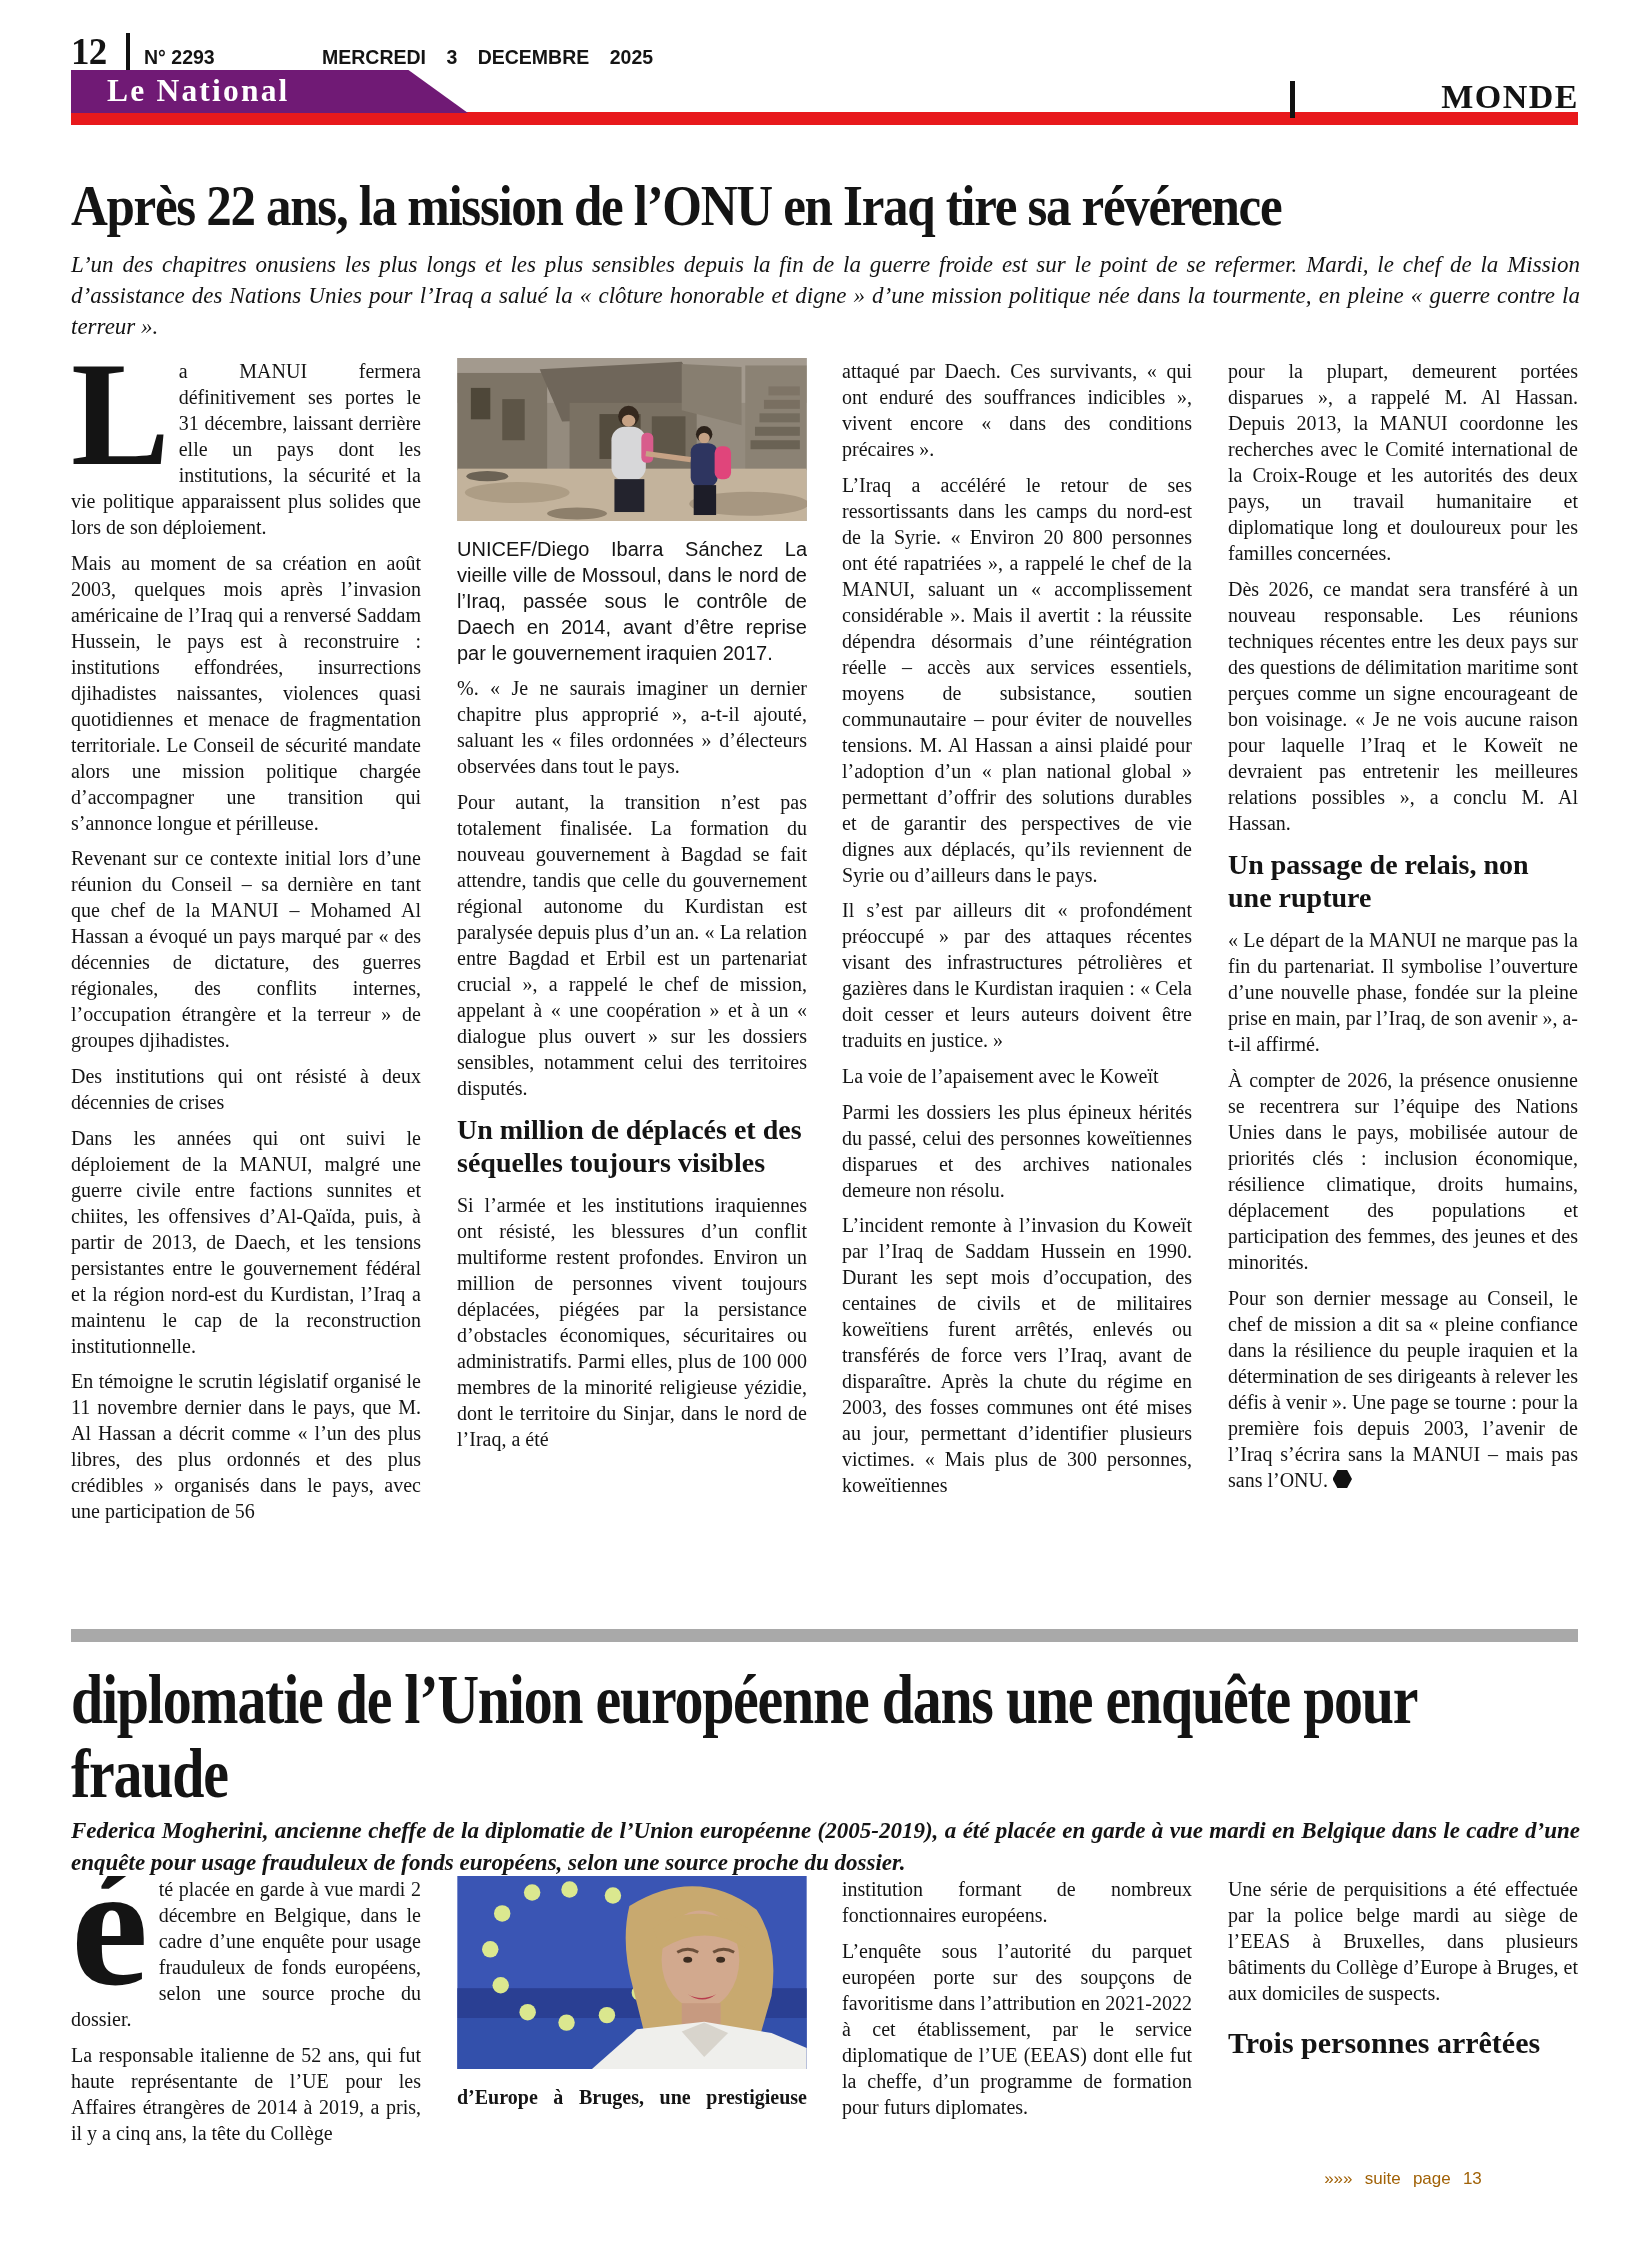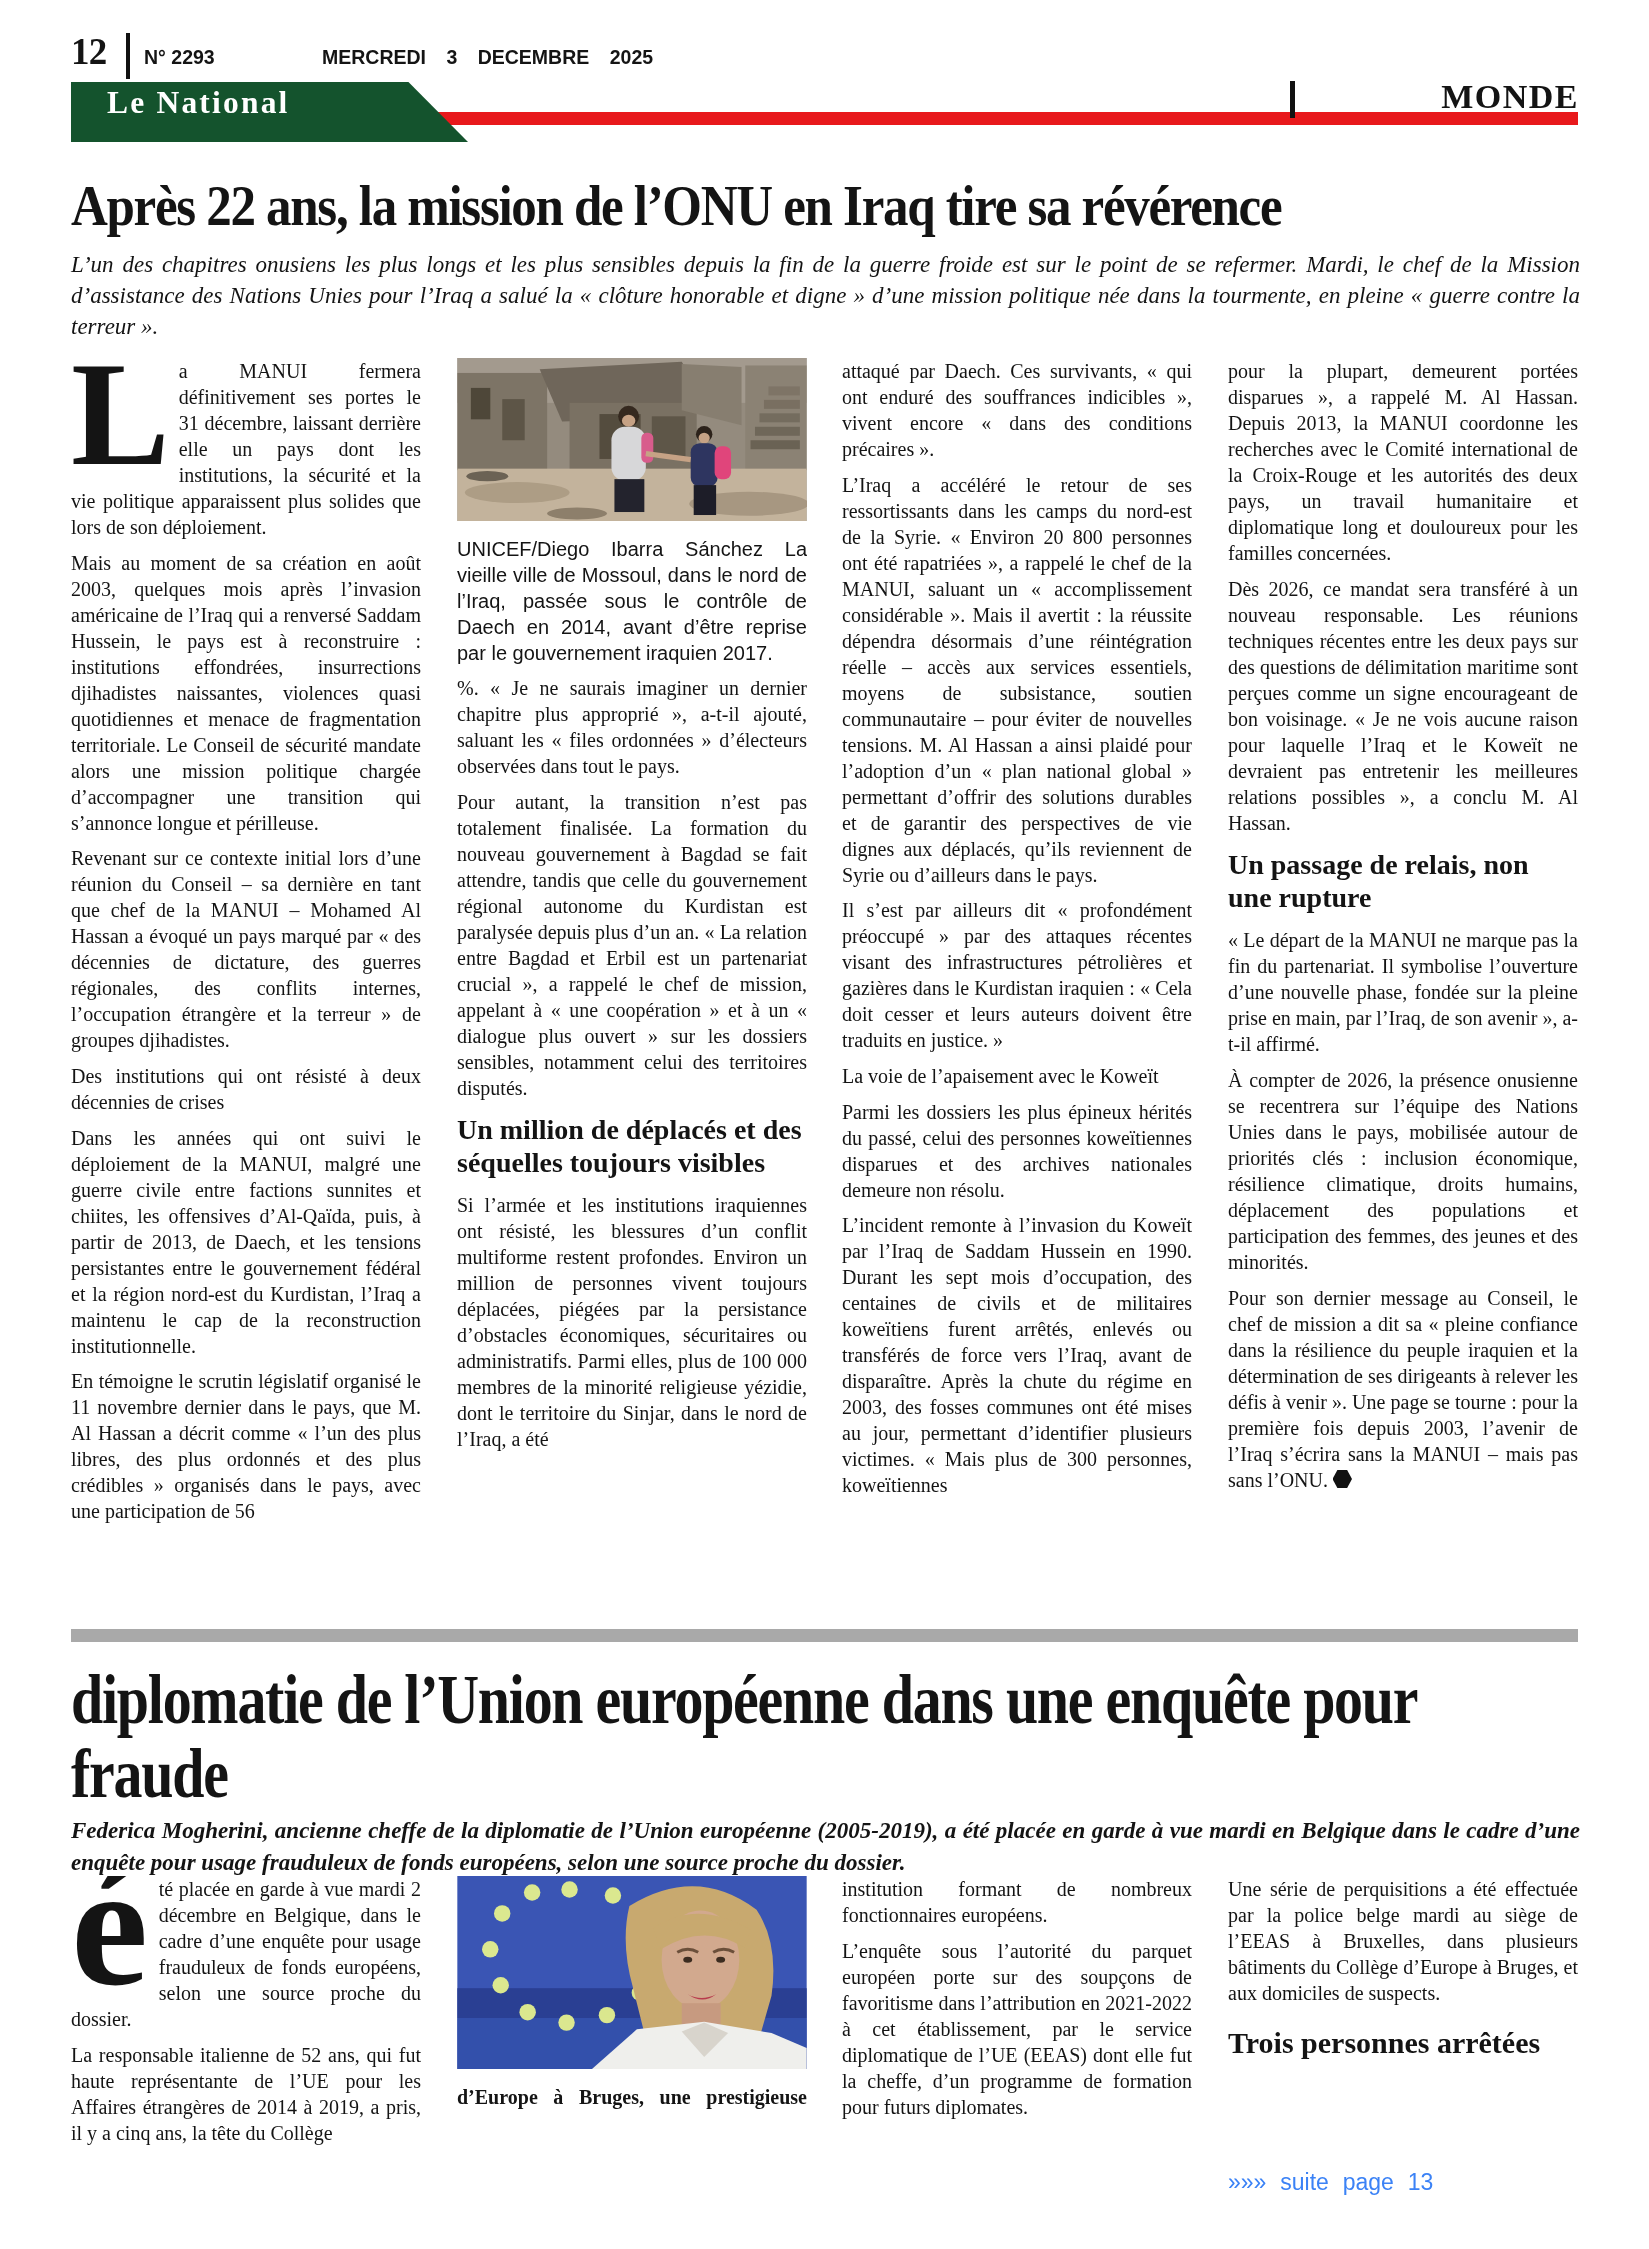--- a/index.html
+++ b/index.html
@@ -9,21 +9,21 @@
   
   .folio{position:absolute;left:71px;top:30px;font-family:Liberation Serif, serif;
          font-weight:bold;font-size:37px;letter-spacing:-0.7px;}
   .folio-bar{position:absolute;left:126px;top:33px;width:3.7px;height:46px;background:#111;}
   .issue{position:absolute;left:144px;top:46px;font-family:"Liberation Sans",sans-serif;
          font-weight:bold;font-size:19.5px;}
   .edition-date{position:absolute;left:322px;top:46px;font-family:"Liberation Sans",sans-serif;
          font-weight:bold;font-size:19.5px;word-spacing:15px;}
 
   .mast-band{position:absolute;left:71px;top:112px;width:1507px;height:12.7px;background:#e8191c;}
-  .mast-badge{position:absolute;left:71px;top:82px;width:397px;height:60px;background:#14532d;
+  .mast-badge{position:absolute;left:71px;top:70px;width:397px;height:43px;background:#701a75;
         clip-path:polygon(0 0,85% 0,100% 100%,0 100%);}
   .mast-badge span{display:block;padding-left:36px;line-height:42px;color:#fff;
         font-weight:bold;font-size:31.5px;letter-spacing:2.2px;}
   .sect-sep{position:absolute;left:1290px;top:81px;width:4.5px;height:37px;background:#111;}
   .section-label{position:absolute;right:71px;top:78px;font-weight:bold;font-size:34px;
         letter-spacing:1.5px;}
 
   
   .headline1{position:absolute;left:71px;top:174px;width:1717px;
         font-weight:bold;font-size:58px;line-height:63px;letter-spacing:-1.5px;
@@ -56,23 +56,23 @@
         text-align:justify;margin:7.5px 0 13.5px 0;}
 
   
   .divider{position:absolute;left:71px;top:1629px;width:1507px;height:12.7px;background:#a9a9a9;}
   .headline2{position:absolute;left:71px;top:1663px;width:1800px;
         font-weight:bold;font-size:69px;line-height:74px;letter-spacing:-1.5px;
         transform:scaleX(0.84);transform-origin:0 0;}
   .lede2{position:absolute;left:71px;top:1815px;width:1509px;
         font-weight:bold;font-style:italic;font-size:23px;line-height:31.5px;text-align:justify;}
 
-  .continuation{position:absolute;left:1228px;top:2169px;width:350px;text-align:left;
-        font-family:"Liberation Sans",sans-serif;font-size:23px;font-weight:normal;
-        color:#3b82f6;word-spacing:7.5px;}
+  .continuation{position:absolute;left:1228px;top:2169px;width:350px;text-align:center;
+        font-family:"Liberation Sans",sans-serif;font-size:17px;font-weight:normal;
+        color:#a16207;word-spacing:7.5px;}
 </style>
 </head>
 <body>
 
 <div class="page">
 
   <div class="folio">12</div>
   <div class="folio-bar"></div>
   <div class="issue">N° 2293</div>
   <div class="edition-date">MERCREDI 3 DECEMBRE 2025</div>

